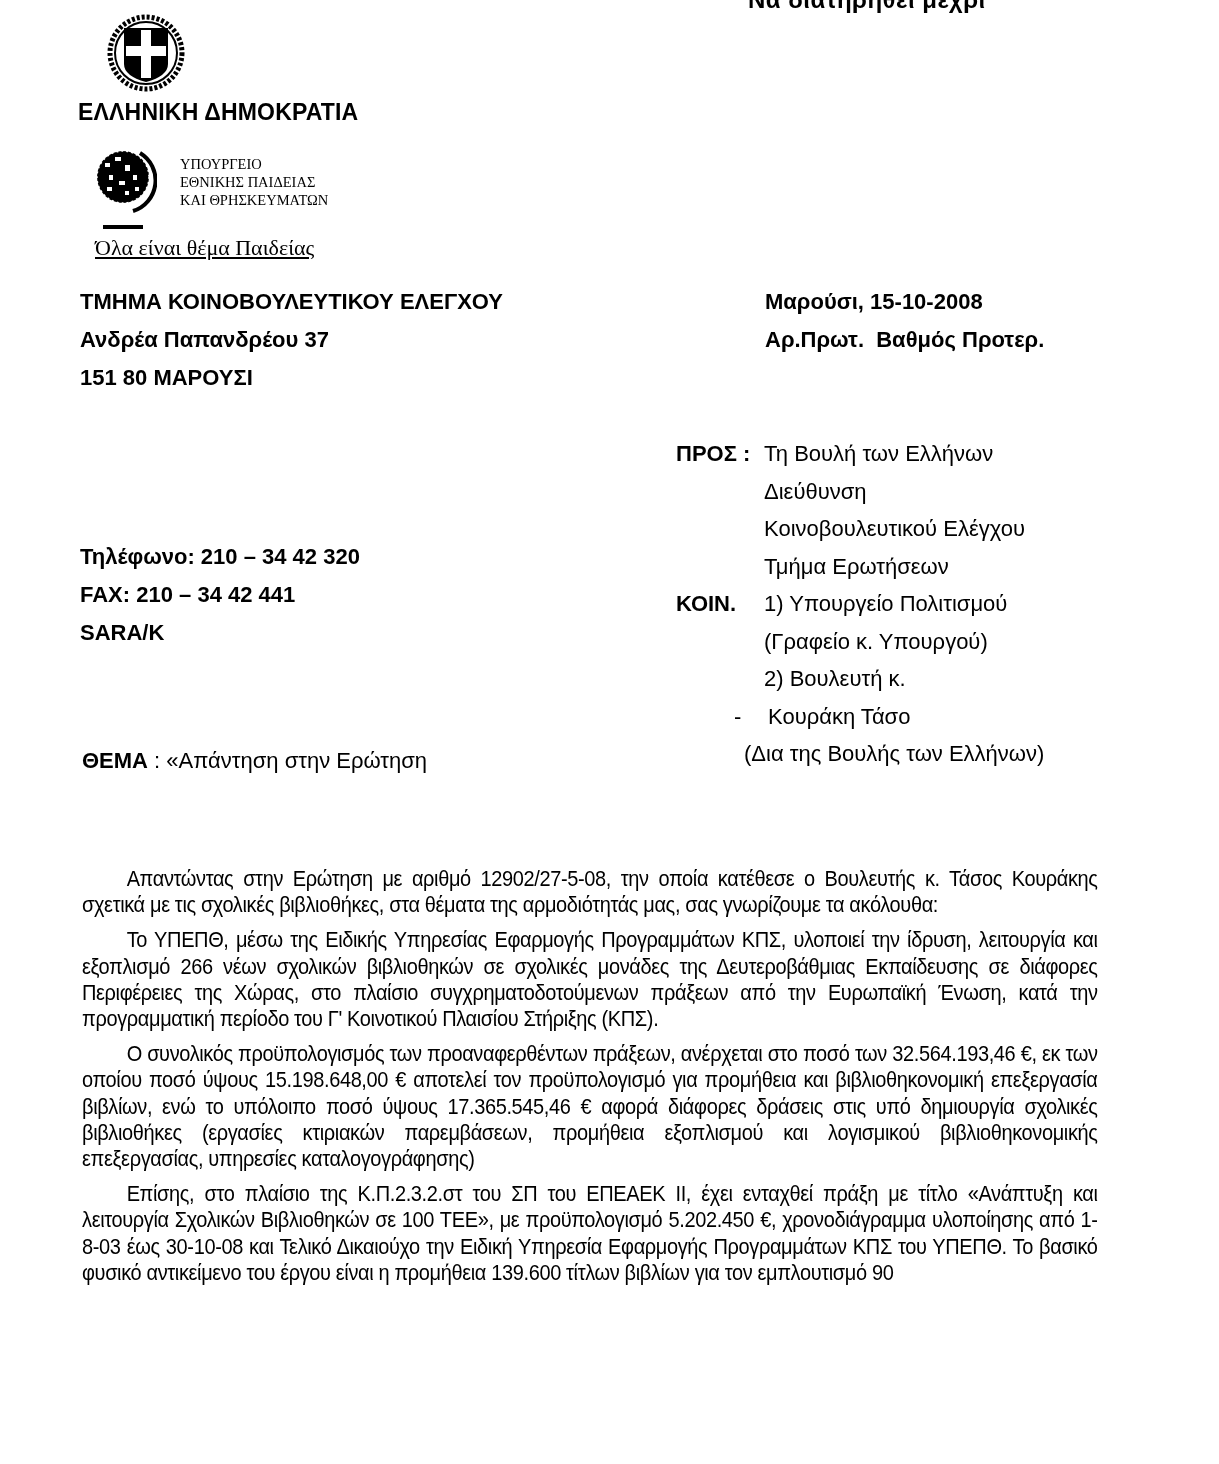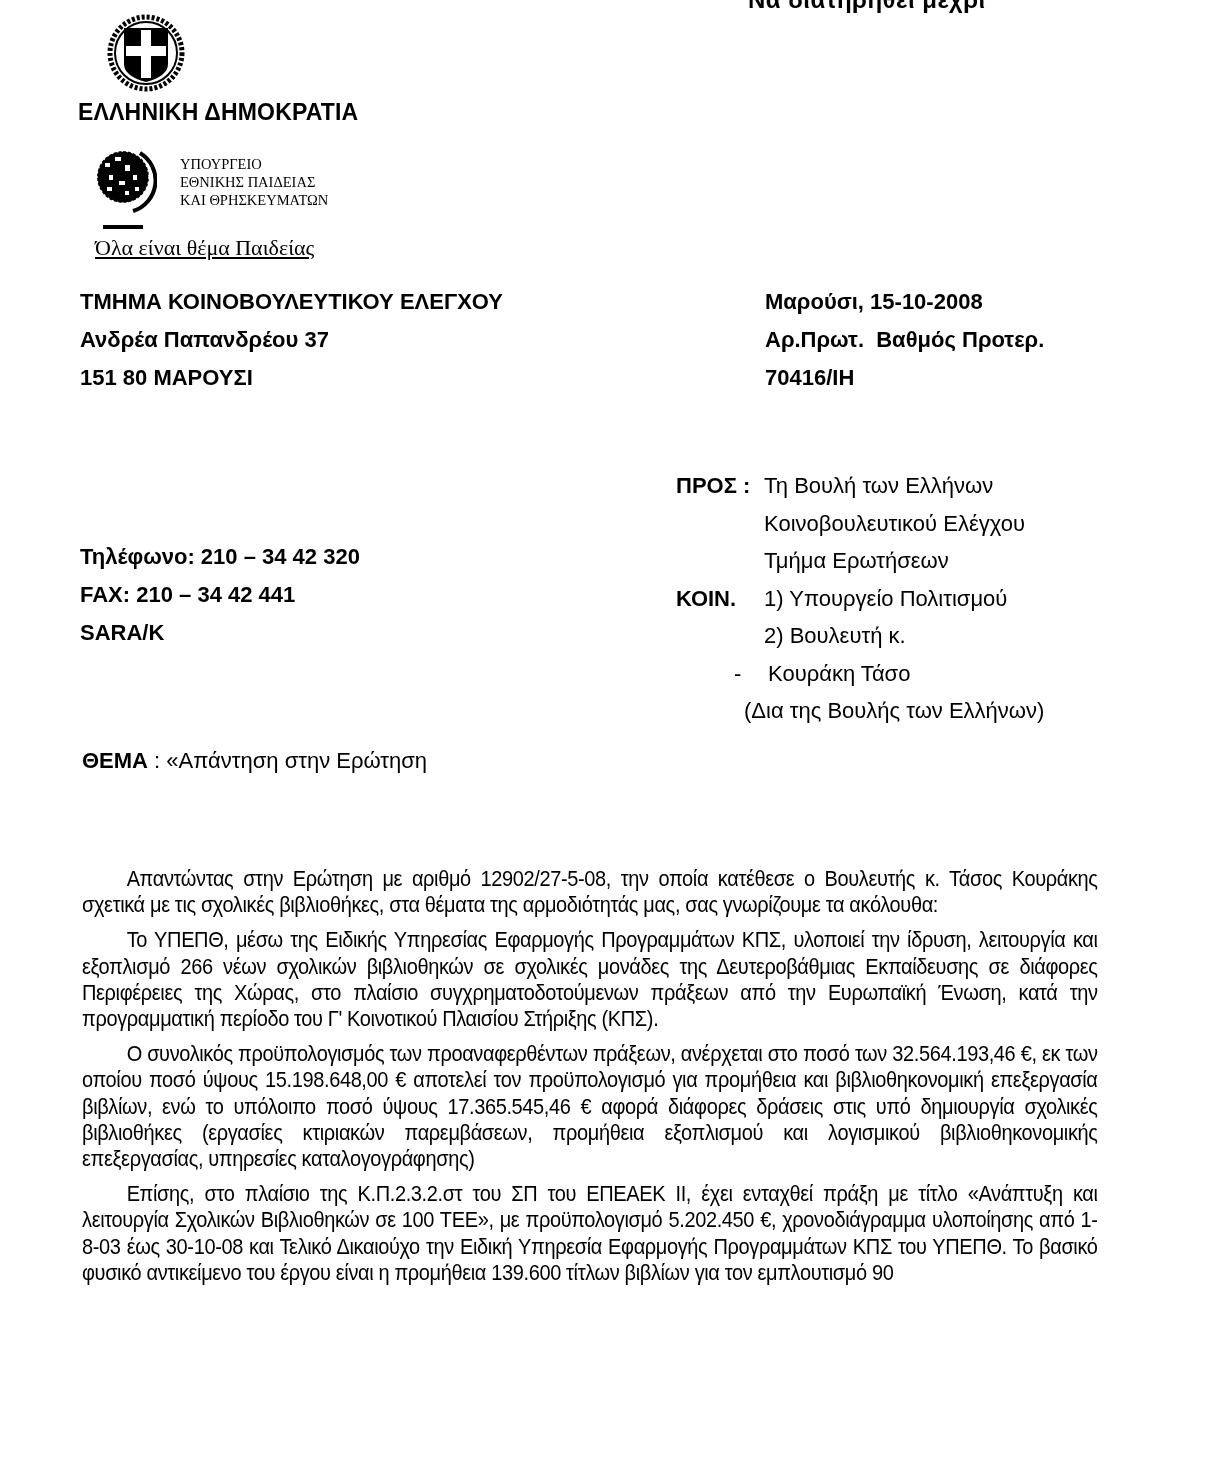--- a/index.html
+++ b/index.html
@@ -7,21 +7,21 @@
   .abs { position: absolute; }
   .cropped-top { left: 748px; top: -14px; font-weight: bold; font-size: 24px; letter-spacing: 0.5px; }
   .emblem { left: 105px; top: 12px; width: 82px; height: 82px; }
   .republic { left: 78px; top: 99px; font-size: 23px; font-weight: bold; letter-spacing: 0.2px; text-align: right; }
   .globe { left: 95px; top: 145px; width: 62px; height: 84px; }
   .ministry { left: 180px; top: 155px; font-family: "Liberation Serif", serif; font-size: 14.5px; line-height: 18px; }
   .motto { left: 95px; top: 235px; font-family: "Liberation Serif", serif; font-size: 22px; text-decoration: underline; }
   .hdr { font-weight: bold; font-size: 22px; line-height: 38px; }
   .dept { left: 80px; top: 283px; }
   .dateblk { left: 765px; top: 283px; }
-  .recip { left: 676px; top: 435px; font-size: 22px; line-height: 37.5px; margin-top: 32px; }
+  .recip { left: 676px; top: 435px; font-size: 22px; line-height: 37.5px; }
   .recip .row { display: flex; }
   .recip .lbl { width: 88px; font-weight: bold; }
   .recip .lbl.normal { font-weight: normal; }
   .contacts { left: 80px; top: 538px; }
   .subject { left: 82px; top: 742px; font-size: 22px; line-height: 38px; }
   .subject b { font-weight: bold; }
   .body { left: 82px; top: 866px; width: 1016px; font-family: "Liberation Sans", sans-serif; font-size: 21.5px; line-height: 26.2px; letter-spacing: -0.4px; transform: scaleX(0.93); transform-origin: left top; }
   .body p { margin: 0 0 9px 0; text-align: justify; text-indent: 48px; width: 1092px; }
 </style>
 </head>
@@ -67,39 +67,46 @@
 
 <div class="abs hdr dept">
   <div>ΤΜΗΜΑ ΚΟΙΝΟΒΟΥΛΕΥΤΙΚΟΥ ΕΛΕΓΧΟΥ</div>
   <div>Ανδρέα Παπανδρέου 37</div>
   <div>151 80 ΜΑΡΟΥΣΙ</div>
 </div>
 
 <div class="abs hdr dateblk">
   <div>Μαρούσι, 15-10-2008</div>
   <div style="white-space:pre">Αρ.Πρωτ.  Βαθμός Προτερ.</div>
-  <div>70416/ΙΗ</div>
 </div>
 
 <div class="abs recip">
   <div class="row">
       <span class="lbl">ΠΡΟΣ :</span>
       <span>Τη Βουλή των Ελλήνων</span>
+    </div>
+  <div class="row">
+      <span class="lbl"></span>
+      <span>Διεύθυνση</span>
     </div>
   <div class="row">
       <span class="lbl"></span>
       <span>Κοινοβουλευτικού Ελέγχου</span>
     </div>
   <div class="row">
       <span class="lbl"></span>
       <span>Τμήμα Ερωτήσεων</span>
     </div>
   <div class="row">
       <span class="lbl">ΚΟΙΝ.</span>
       <span>1) Υπουργείο Πολιτισμού</span>
+    </div>
+  <div class="row">
+      <span class="lbl"></span>
+      <span>(Γραφείο κ. Υπουργού)</span>
     </div>
   <div class="row">
       <span class="lbl"></span>
       <span>2) Βουλευτή κ.</span>
     </div>
   <div class="row">
       <span class="lbl normal" style="width:92px;padding-left:58px;box-sizing:border-box;">-</span>
       <span>Κουράκη Τάσο</span>
     </div>
   <div class="row">

